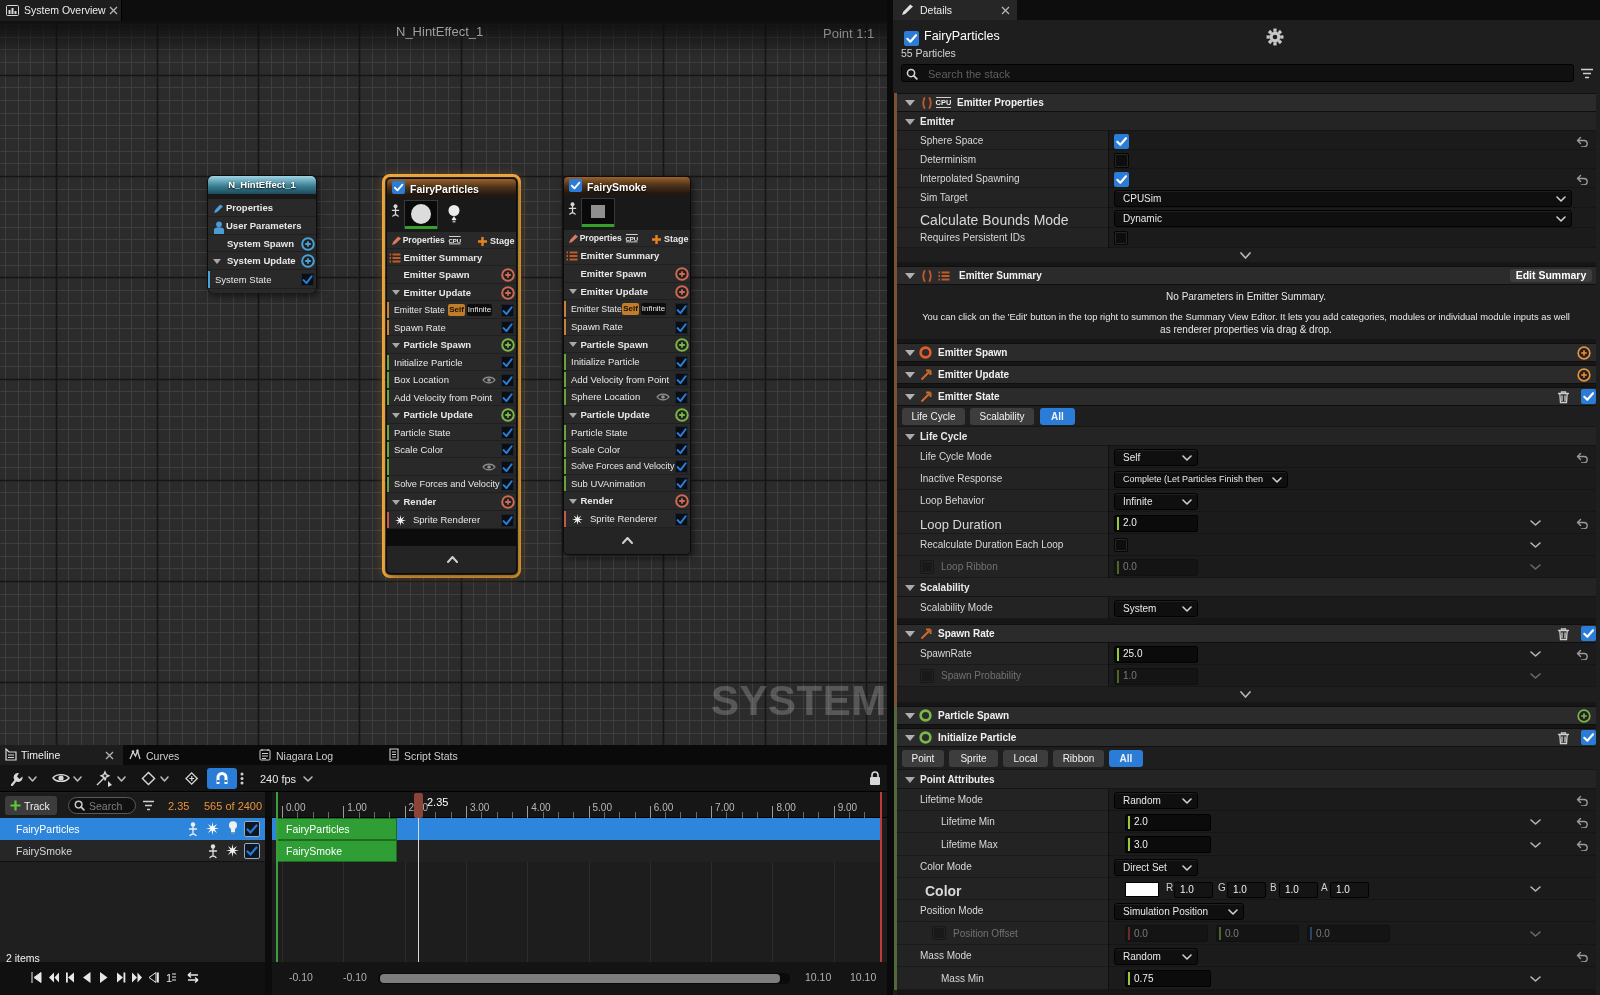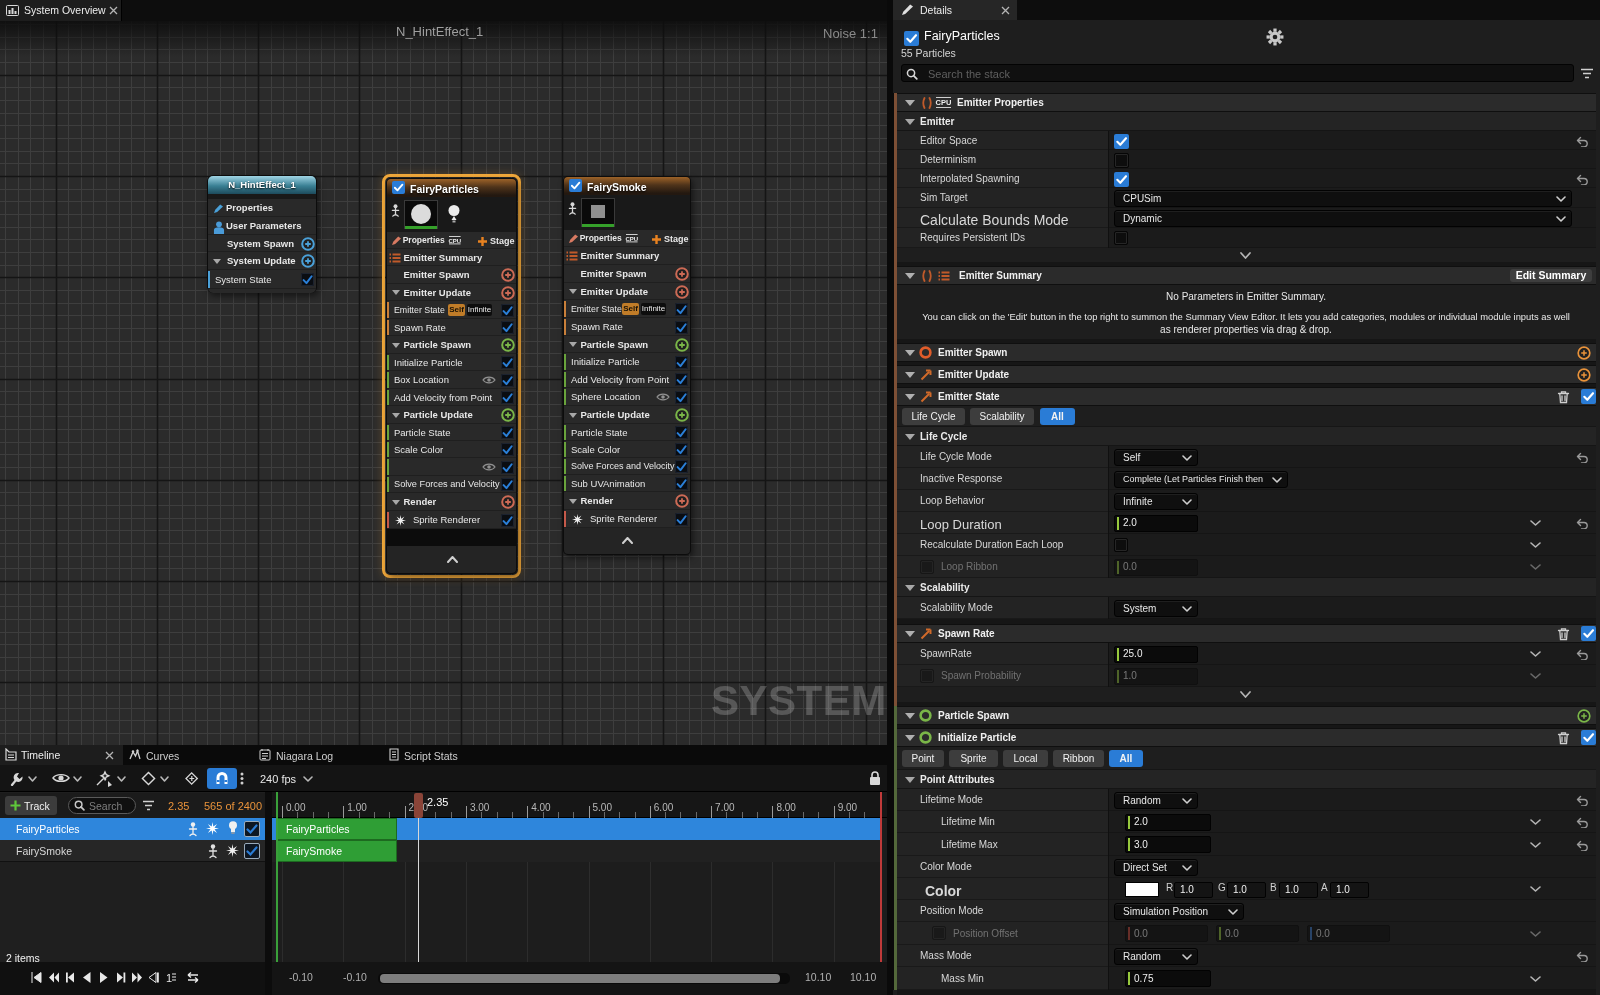--- a/index.html
+++ b/index.html
@@ -159,21 +159,21 @@
     <rect x="0.5" y="1.5" width="12" height="10" rx="1" stroke="#d8d8d8" fill="none"></rect>
     <rect x="2.5" y="6" width="2" height="4" fill="#d8d8d8"></rect>
     <rect x="5.5" y="4" width="2" height="6" fill="#d8d8d8"></rect>
     <rect x="8.5" y="7" width="2" height="3" fill="#d8d8d8"></rect>
   </svg>
 <div class="t" style="left:24px;top:4px;font-size:10.5px;color:#ededed">System Overview</div>
 <svg class="a" style="left:109px;top:6px" width="9" height="9" viewBox="0 0 9 9">
     <path d="M1 1 L8 8 M8 1 L1 8" stroke="#b5b5b5" stroke-width="1.3"></path>
   </svg>
 <div class="t" style="left:396px;top:24px;font-size:13px;color:#9f9f9f">N_HintEffect_1</div>
-<div class="t" style="left:823px;top:26px;font-size:13px;color:#8a8a8a">Noise 1:1</div>
+<div class="t" style="left:823px;top:26px;font-size:13px;color:#8a8a8a">Point 1:1</div>
 <div class="t" style="left:711px;top:677px;font-size:42px;font-weight:bold;color:rgba(255,255,255,0.21);letter-spacing:0.5px">SYSTEM</div>
 <div class="a" style="left:207px;top:175px;width:110px;height:118px;background:#0c0c0c;border-radius:6px;box-shadow:2px 3px 6px rgba(0,0,0,0.5)"></div>
 <div class="a" style="left:208px;top:176px;width:108px;height:18px;background:linear-gradient(180deg,#9fd4e4,#3a8094 55%,#1d4b5c);border-radius:5px 5px 0 0"></div>
 <div class="a" style="left:208px;top:176px;width:108px;height:18px;font-size:9.5px;font-weight:bold;color:#fff;text-align:center;line-height:18px;text-shadow:0 1px 2px #000">N_HintEffect_1</div>
 <div class="a" style="left:208px;top:194px;width:108px;height:5px;background:#191919"></div>
 <div class="a" style="left:208px;top:199px;width:108px;height:94px;background:#292929;border-radius:0 0 5px 5px"></div>
 <div class="a" style="left:208px;top:199px;width:108px;height:18px;border-bottom:1px solid #1f1f1f;background:#292929">
     <svg class="a" style="left:5px;top:3.5px" width="11" height="11" viewBox="0 0 11 11">
       <path d="M1 10 L2.2 6.8 L7.2 1.4 L10 3.6 L4.2 9 Z" fill="#4aa0d8"></path>
     </svg>
@@ -879,21 +879,21 @@
     <path d="M3.5 1 Q1 6 3.5 11 M8.5 1 Q11 6 8.5 11" stroke="#c05a2a" stroke-width="1.8" fill="none" stroke-linecap="round"></path>
   </svg>
 <div class="a" style="left:897px;top:112px;width:699px;height:19px;background:#242424;border-bottom:1px solid #151515"></div>
 <svg class="a" style="left:905px;top:118.5px" width="10" height="6" viewBox="0 0 10 6">
     <path d="M0 0 H10 L5.0 6 Z" fill="#a8a8a8"></path>
   </svg>
 <div class="t" style="left:920px;top:115.5px;font-size:10px;font-weight:bold;color:#ebebeb">Emitter</div>
 <div class="a" style="left:897px;top:131px;width:211px;height:19px;background:#232323;border-bottom:1px solid #191919"></div>
 <div class="a" style="left:1108px;top:131px;width:488px;height:19px;background:#1b1b1b;border-bottom:1px solid #151515"></div>
 <div class="a" style="left:1108px;top:131px;width:1px;height:19px;background:#101010"></div>
-<div class="t" style="left:920px;top:134.5px;font-size:10px;color:#d8d8d8;">Editor Space</div>
+<div class="t" style="left:920px;top:134.5px;font-size:10px;color:#d8d8d8;">Sphere Space</div>
 <div class="a" style="left:1114px;top:133.5px;width:15px;height:15px;background:#2a7cd6;border-radius:2px"></div>
 <svg class="a" style="left:1114px;top:133.5px" width="15" height="15" viewBox="0 0 15 15">
     <path d="M3.3 7.800000000000001 L6.3 10.799999999999999 L12.0 4.2" stroke="#fff" stroke-width="2.1" fill="none" stroke-linecap="round" stroke-linejoin="round"></path>
   </svg>
 <svg class="a" style="left:1576px;top:135.5px" width="13" height="11" viewBox="0 0 13 11">
     <path d="M4.5 1.5 L1.5 4.5 L4.5 7.5 M1.8 4.5 H8 a3.2 3.2 0 0 1 0 6.4 H5.5" stroke="#9a9a9a" stroke-width="1.4" fill="none" stroke-linecap="round" stroke-linejoin="round"></path>
   </svg>
 <div class="a" style="left:897px;top:150px;width:211px;height:19px;background:#232323;border-bottom:1px solid #191919"></div>
 <div class="a" style="left:1108px;top:150px;width:488px;height:19px;background:#1b1b1b;border-bottom:1px solid #151515"></div>
 <div class="a" style="left:1108px;top:150px;width:1px;height:19px;background:#101010"></div>

